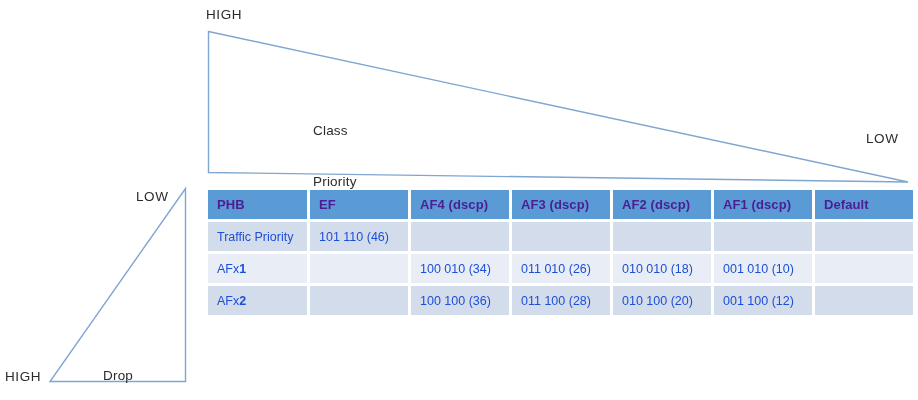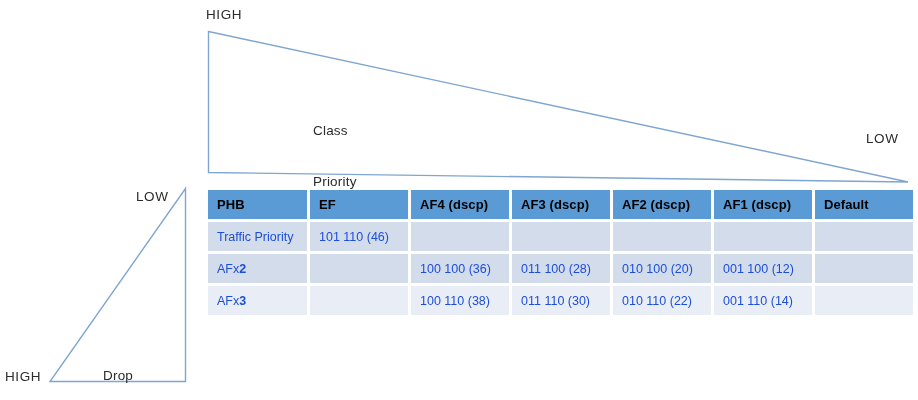--- a/index.html
+++ b/index.html
@@ -69,21 +69,21 @@
     padding: 0 9px;
     height: 29px;
     text-align: left;
     vertical-align: middle;
     font-weight: normal;
     white-space: nowrap;
     overflow: hidden;
   }
   #dscp-table thead th {
     background: #5B9BD5;
-    color: #000000;
+    color: #4c1d95;
     font-weight: bold;
     font-size: 13px;
     letter-spacing: 0.1px;
   }
   #dscp-table tbody tr.row-odd td  { background: #D3DCEA; }
   #dscp-table tbody tr.row-even td { background: #E9EEF6; }
   #dscp-table td { color: #1d4ed8; font-size: 12.5px; }
 
   .col-phb  { width: 99px; }
   .col-std  { width: 98px; }
@@ -141,34 +141,34 @@
     <tbody id="body-rows">
         <tr class="row-odd">
           <td class="cell-phb"><span>Traffic Priority</span></td>
           <td>101 110 (46)</td>
           <td></td>
           <td></td>
           <td></td>
           <td></td>
           <td></td>
         </tr>
+        <tr class="row-even">
+          <td class="cell-phb"><span>AFx</span><b>1</b></td>
+          <td></td>
+          <td>100 010 (34)</td>
+          <td>011 010 (26)</td>
+          <td>010 010 (18)</td>
+          <td>001 010 (10)</td>
+          <td></td>
+        </tr>
         <tr class="row-odd">
           <td class="cell-phb"><span>AFx</span><b>2</b></td>
           <td></td>
           <td>100 100 (36)</td>
           <td>011 100 (28)</td>
           <td>010 100 (20)</td>
           <td>001 100 (12)</td>
           <td></td>
         </tr>
-        <tr class="row-even">
-          <td class="cell-phb"><span>AFx</span><b>3</b></td>
-          <td></td>
-          <td>100 110 (38)</td>
-          <td>011 110 (30)</td>
-          <td>010 110 (22)</td>
-          <td>001 110 (14)</td>
-          <td></td>
-        </tr>
       </tbody>
   </table>
 
 </div>
 
 </body></html>

